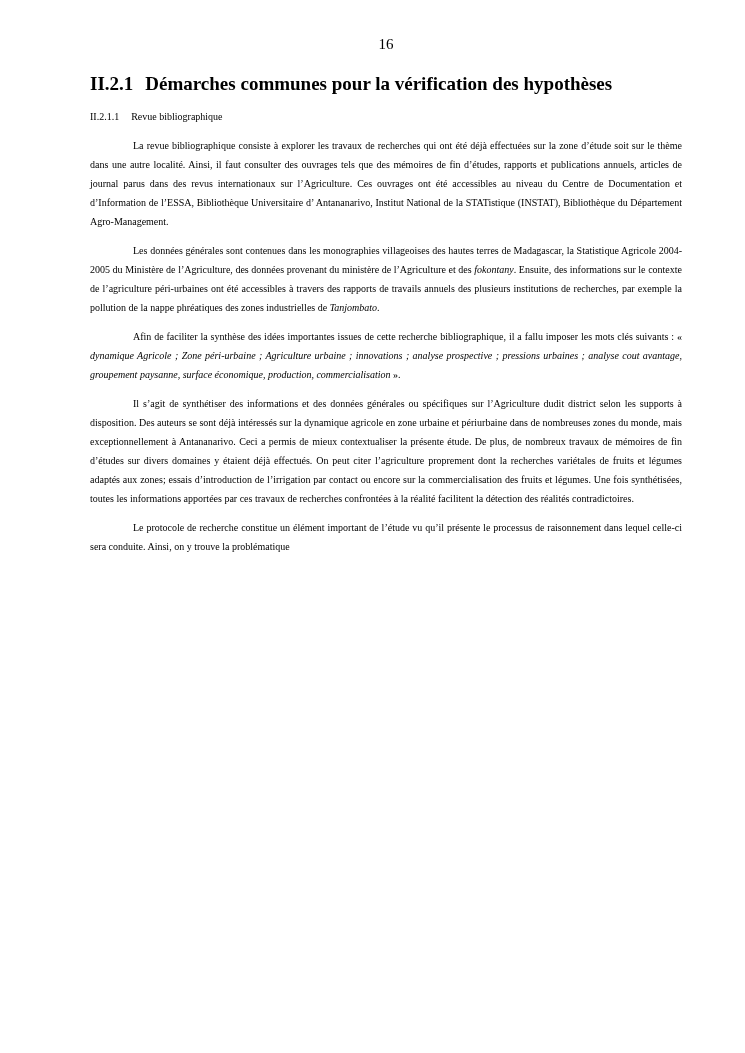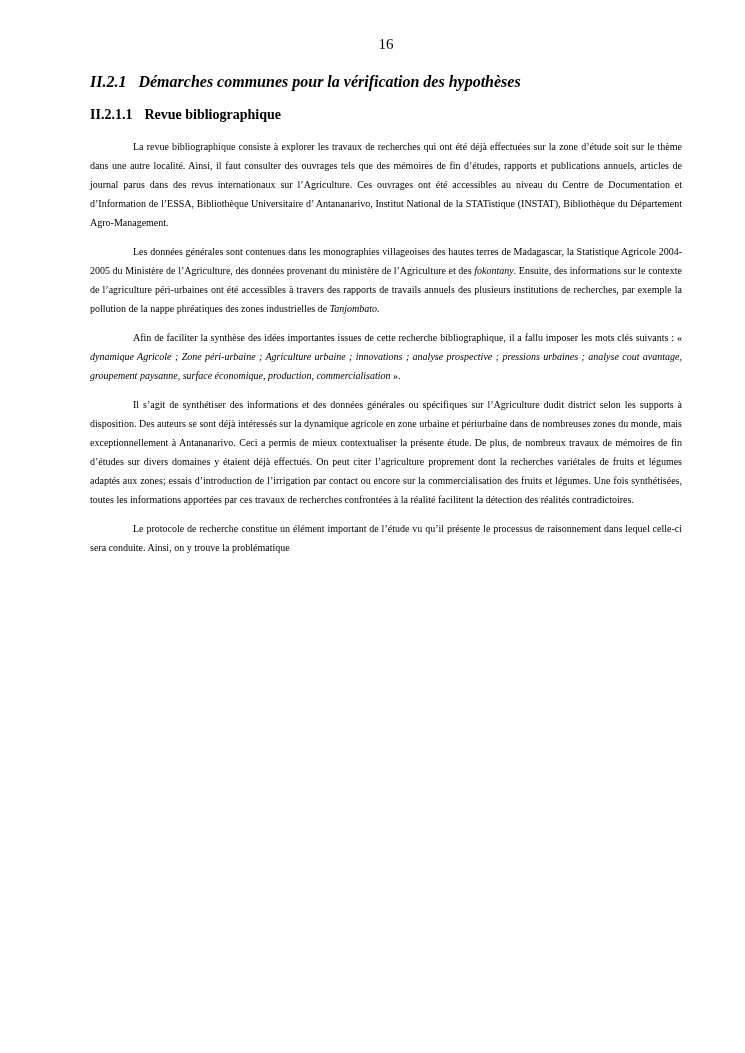--- a/index.html
+++ b/index.html
@@ -19,28 +19,27 @@
     text-align: center;
     font-size: 15px;
     margin-bottom: 20px;
   }
   h1.h-main {
     font-size: 17px;
     font-weight: bold;
     margin: 8px 0 15px 0;
   }
   h2.h-sub {
-    font-size: 16px;
+    font-size: 19px;
     font-weight: bold;
     margin: 15px 0 15px 0;
-    font-style: italic;
   }
   h3.h-subsub {
-    font-size: 14px;
-    font-weight: bold;
+    font-size: 10px;
+    font-weight: normal;
     margin: 16px 0 14px 0;
   }
   .hnum { display: inline-block; margin-right: 12px; }
   p.para {
     font-size: 10px;
     line-height: 19px;
     text-align: justify;
     text-indent: 43px;
     margin: 0 0 10px 0;
   }

